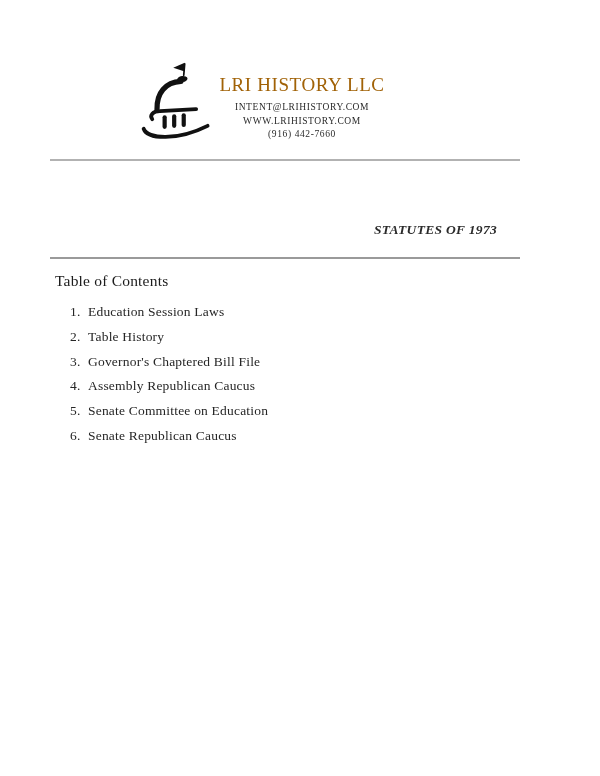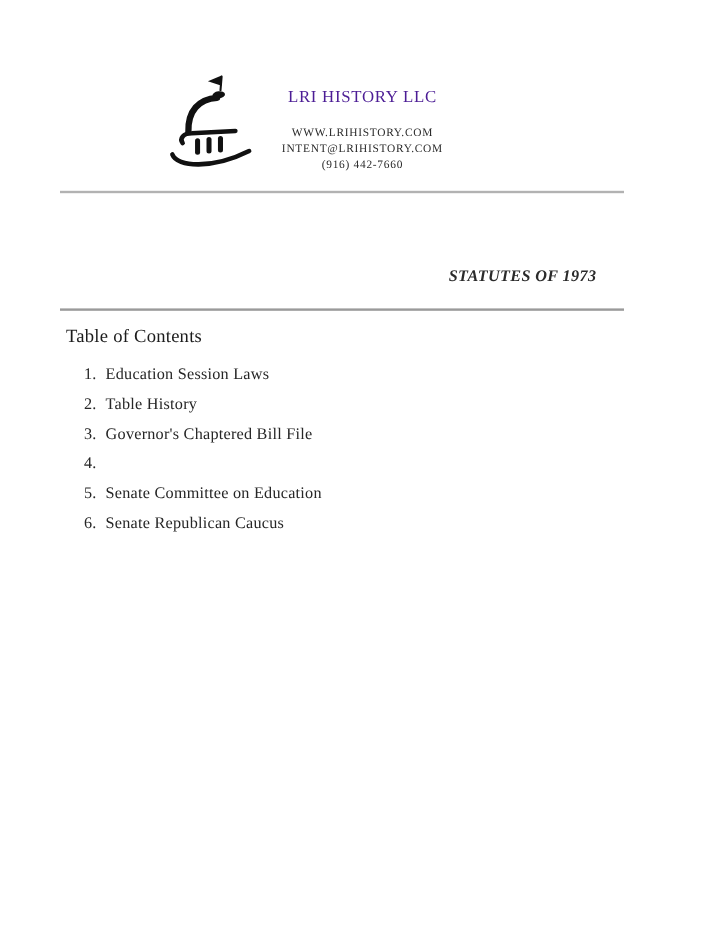--- a/index.html
+++ b/index.html
@@ -28,24 +28,24 @@
     height: 84px;
   }
   .letterhead-text {
     position: absolute;
     left: 182px;
     top: 74px;
     width: 240px;
     text-align: center;
   }
   .company-name {
-    font-size: 14px;
+    font-size: 19px;
     letter-spacing: 0.6px;
-    color: #4c1d95;
-    margin-bottom: 15px;
+    color: #a16207;
+    margin-bottom: 5px;
     white-space: nowrap;
   }
   .contact-line {
     font-size: 9.5px;
     letter-spacing: 0.6px;
     line-height: 13.5px;
     color: #2a2a2a;
     white-space: nowrap;
   }
 
@@ -125,22 +125,22 @@
       <path d="M 25 60 L 25 70" stroke="#111" stroke-width="4.4" stroke-linecap="round"></path>
       <path d="M 35 59 L 35 69" stroke="#111" stroke-width="4.4" stroke-linecap="round"></path>
       <path d="M 45 58 L 45 68" stroke="#111" stroke-width="4.4" stroke-linecap="round"></path>
 
       <path d="M 3 72 C 7 83 38 85 70 69" stroke="#111" stroke-width="4" stroke-linecap="round"></path>
     </svg>
   </div>
 
   <div class="letterhead-text">
     <div class="company-name">LRI HISTORY LLC</div>
+    <div class="contact-line">INTENT@LRIHISTORY.COM</div>
     <div class="contact-line">WWW.LRIHISTORY.COM</div>
-    <div class="contact-line">INTENT@LRIHISTORY.COM</div>
     <div class="contact-line">(916) 442-7660</div>
   </div>
 
   <div class="rule rule-top"></div>
   <div class="rule rule-bottom"></div>
 
   <div class="reference">
     <div>STATUTES OF 1973</div>
   </div>
 
@@ -154,20 +154,21 @@
     <li class="toc-item">
       <span class="toc-num">2.</span>
       <span class="toc-label">Table History</span>
     </li>
     <li class="toc-item">
       <span class="toc-num">3.</span>
       <span class="toc-label">Governor's Chaptered Bill File</span>
     </li>
     <li class="toc-item">
       <span class="toc-num">4.</span>
+      <span class="toc-label">Assembly Republican Caucus</span>
     </li>
     <li class="toc-item">
       <span class="toc-num">5.</span>
       <span class="toc-label">Senate Committee on Education</span>
     </li>
     <li class="toc-item">
       <span class="toc-num">6.</span>
       <span class="toc-label">Senate Republican Caucus</span>
     </li>
   </ol>

